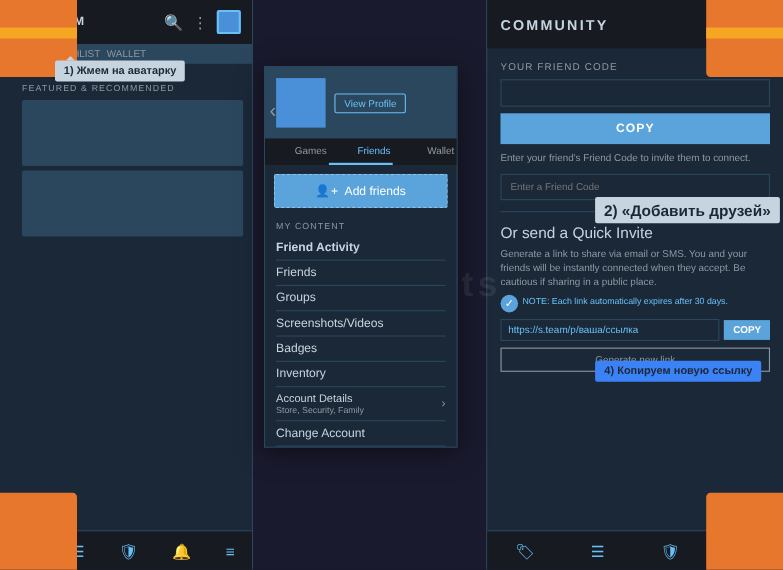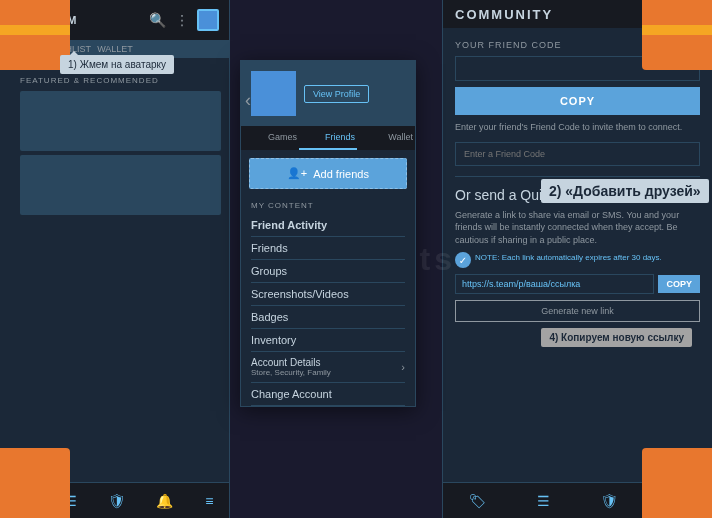--- a/index.html
+++ b/index.html
@@ -151,27 +151,27 @@
     }
 
     .nav-item .chevron {
       font-size: 7px;
     }
 
     
     .tooltip-box {
       position: absolute;
       top: 55px;
-      left: 60px;
+      left: 50px;
       background: #c6d4df;
       color: #1b2838;
       padding: 4px 8px;
       border-radius: 2px;
       font-size: 10px;
-      font-weight: normal;
+      font-weight: bold;
       white-space: nowrap;
       z-index: 20;
     }
 
     .tooltip-box::before {
       content: '';
       position: absolute;
       top: -4px;
       left: 10px;
       width: 0;
@@ -364,21 +364,21 @@
       background: #1b2838;
       border-left: 1px solid #2a475e;
     }
 
     .community-header {
       background: #171a21;
       padding: 8px 12px;
       display: flex;
       align-items: center;
       justify-content: space-between;
-      height: 28px;
+      height: 44px;
     }
 
     .community-title {
       color: #c6d4df;
       font-size: 13px;
       font-weight: bold;
       letter-spacing: 2px;
       text-transform: uppercase;
     }
 
@@ -525,21 +525,21 @@
       align-items: center;
       justify-content: space-around;
       border-top: 1px solid #2a475e;
     }
 
     
     .tooltip3-box {
       position: absolute;
       top: 328px;
       right: 20px;
-      background: #a3a3a3;
+      background: #3b82f6;
       color: #1b2838;
       padding: 4px 8px;
       border-radius: 2px;
       font-size: 10px;
       font-weight: bold;
       white-space: nowrap;
       z-index: 25;
       margin-left: 16px;
     }
 

